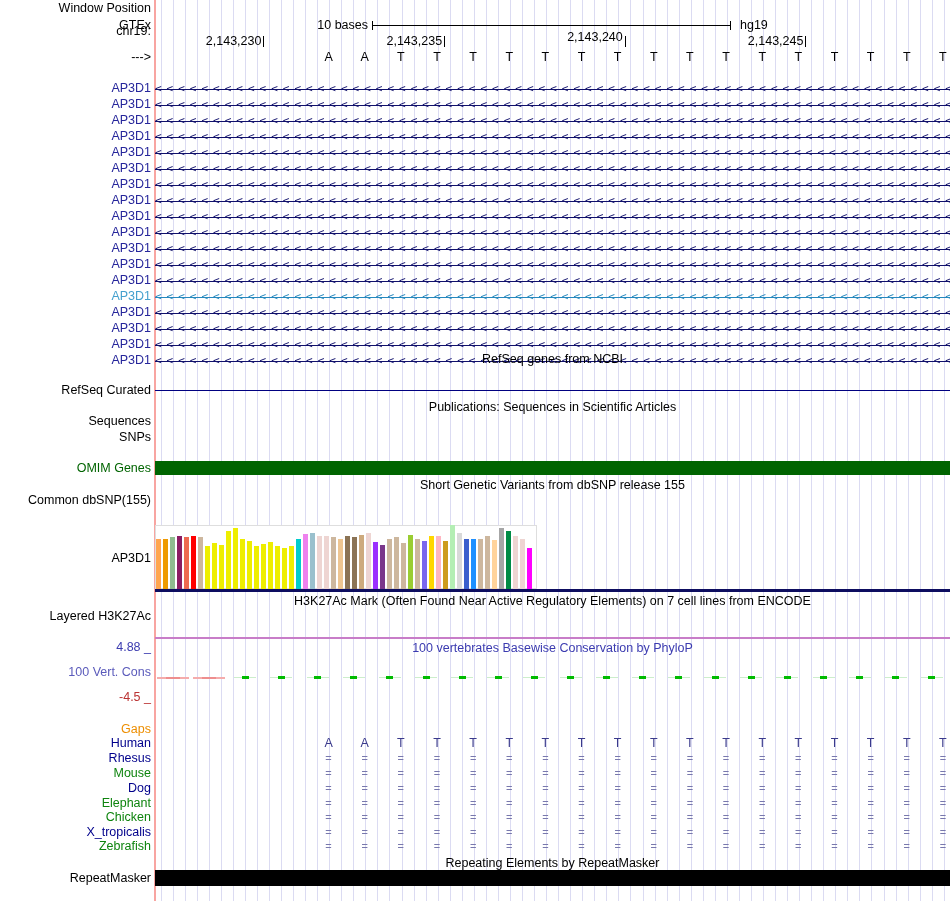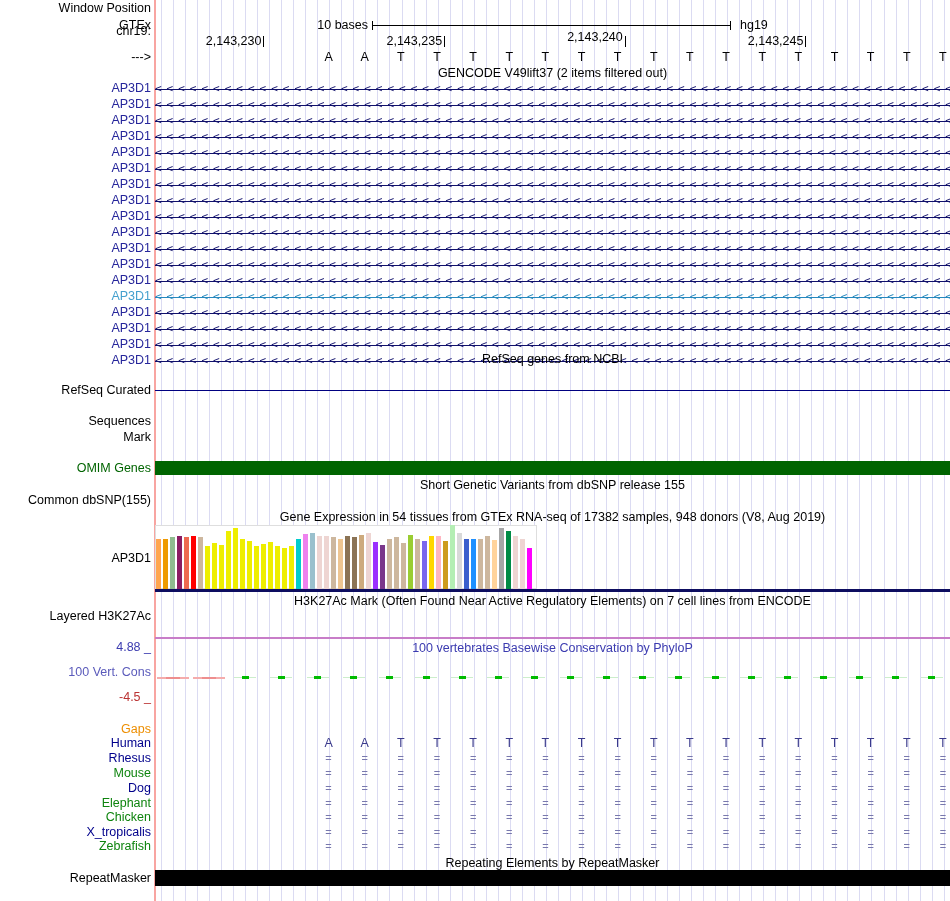--- a/index.html
+++ b/index.html
@@ -135,21 +135,20 @@
       <div class="col-span" style="left: 534.432px; color: rgb(0, 0, 0);">T</div>
       <div class="col-span" style="left: 570.568px; color: rgb(0, 0, 0);">T</div>
       <div class="col-span" style="left: 606.705px; color: rgb(0, 0, 0);">T</div>
       <div class="col-span" style="left: 642.841px; color: rgb(0, 0, 0);">T</div>
       <div class="col-span" style="left: 678.977px; color: rgb(0, 0, 0);">T</div>
       <div class="col-span" style="left: 715.114px; color: rgb(0, 0, 0);">T</div>
       <div class="col-span" style="left: 751.25px; color: rgb(0, 0, 0);">T</div>
       <div class="col-span" style="left: 787.386px; color: rgb(0, 0, 0);">T</div>
     </div>
 
-  <div class="title" style="top:66px">GENCODE V49lift37 (2 items filtered out)</div>
   <div id="gencode-rows">
       <div class="label" style="top: 81px; color: rgb(38, 38, 155);">AP3D1</div>
       <div class="gene-row" style="top: 81px;">
         <div class="gene-line" style="background: rgb(16, 16, 107);"></div>
         <div class="gene-arrows" style="color: rgb(16, 16, 107);">&lt;&lt;&lt;&lt;&lt;&lt;&lt;&lt;&lt;&lt;&lt;&lt;&lt;&lt;&lt;&lt;&lt;&lt;&lt;&lt;&lt;&lt;&lt;&lt;&lt;&lt;&lt;&lt;&lt;&lt;&lt;&lt;&lt;&lt;&lt;&lt;&lt;&lt;&lt;&lt;&lt;&lt;&lt;&lt;&lt;&lt;&lt;&lt;&lt;&lt;&lt;&lt;&lt;&lt;&lt;&lt;&lt;&lt;&lt;&lt;&lt;&lt;&lt;&lt;&lt;&lt;&lt;&lt;&lt;&lt;&lt;&lt;</div>
       </div>
       <div class="label" style="top: 97px; color: rgb(38, 38, 155);">AP3D1</div>
       <div class="gene-row" style="top: 97px;">
         <div class="gene-line" style="background: rgb(16, 16, 107);"></div>
         <div class="gene-arrows" style="color: rgb(16, 16, 107);">&lt;&lt;&lt;&lt;&lt;&lt;&lt;&lt;&lt;&lt;&lt;&lt;&lt;&lt;&lt;&lt;&lt;&lt;&lt;&lt;&lt;&lt;&lt;&lt;&lt;&lt;&lt;&lt;&lt;&lt;&lt;&lt;&lt;&lt;&lt;&lt;&lt;&lt;&lt;&lt;&lt;&lt;&lt;&lt;&lt;&lt;&lt;&lt;&lt;&lt;&lt;&lt;&lt;&lt;&lt;&lt;&lt;&lt;&lt;&lt;&lt;&lt;&lt;&lt;&lt;&lt;&lt;&lt;&lt;&lt;&lt;&lt;</div>
@@ -233,30 +232,30 @@
       <div class="gene-row" style="top: 353px;">
         <div class="gene-line" style="background: rgb(16, 16, 107);"></div>
         <div class="gene-arrows" style="color: rgb(16, 16, 107);">&lt;&lt;&lt;&lt;&lt;&lt;&lt;&lt;&lt;&lt;&lt;&lt;&lt;&lt;&lt;&lt;&lt;&lt;&lt;&lt;&lt;&lt;&lt;&lt;&lt;&lt;&lt;&lt;&lt;&lt;&lt;&lt;&lt;&lt;&lt;&lt;&lt;&lt;&lt;&lt;&lt;&lt;&lt;&lt;&lt;&lt;&lt;&lt;&lt;&lt;&lt;&lt;&lt;&lt;&lt;&lt;&lt;&lt;&lt;&lt;&lt;&lt;&lt;&lt;&lt;&lt;&lt;&lt;&lt;&lt;&lt;&lt;</div>
       </div>
     </div>
 
   <div class="title" style="top:352px">RefSeq genes from NCBI</div>
   <div class="label" style="top:383px">RefSeq Curated</div>
   <div class="hline" style="top:390px;height:1px;background:#000080"></div>
 
+  <div class="title" style="top:400px">Publications: Sequences in Scientific Articles</div>
   <div class="label" style="top:414px">Sequences</div>
-  <div class="label" style="top:430px">Mark</div>
+  <div class="label" style="top:430px">SNPs</div>
 
   <div class="label" style="top:461px;color:#006400">OMIM Genes</div>
   <div class="hline" style="top:461px;height:14px;background:#006400"></div>
 
   <div class="title" style="top:478px">Short Genetic Variants from dbSNP release 155</div>
   <div class="label" style="top:493px">Common dbSNP(155)</div>
 
-  <div class="title" style="top:510px">Gene Expression in 54 tissues from GTEx RNA-seq of 17382 samples, 948 donors (V8, Aug 2019)</div>
   <div class="label" style="top:551px">AP3D1</div>
   <div style="position:absolute;left:155px;top:525px;width:382px;height:64px;background:#fff;border:1px solid #DEDEDE;box-sizing:border-box"></div>
   <div id="gtex-bars">
       <div class="bar" style="left: 156px; top: 539px; height: 50px; background: rgb(255, 165, 79);"></div>
       <div class="bar" style="left: 163px; top: 539px; height: 50px; background: rgb(238, 154, 0);"></div>
       <div class="bar" style="left: 170px; top: 537px; height: 52px; background: rgb(143, 188, 143);"></div>
       <div class="bar" style="left: 177px; top: 536px; height: 53px; background: rgb(139, 28, 98);"></div>
       <div class="bar" style="left: 184px; top: 537px; height: 52px; background: rgb(238, 106, 80);"></div>
       <div class="bar" style="left: 191px; top: 536px; height: 53px; background: rgb(255, 0, 0);"></div>
       <div class="bar" style="left: 198px; top: 537px; height: 52px; background: rgb(205, 183, 158);"></div>

